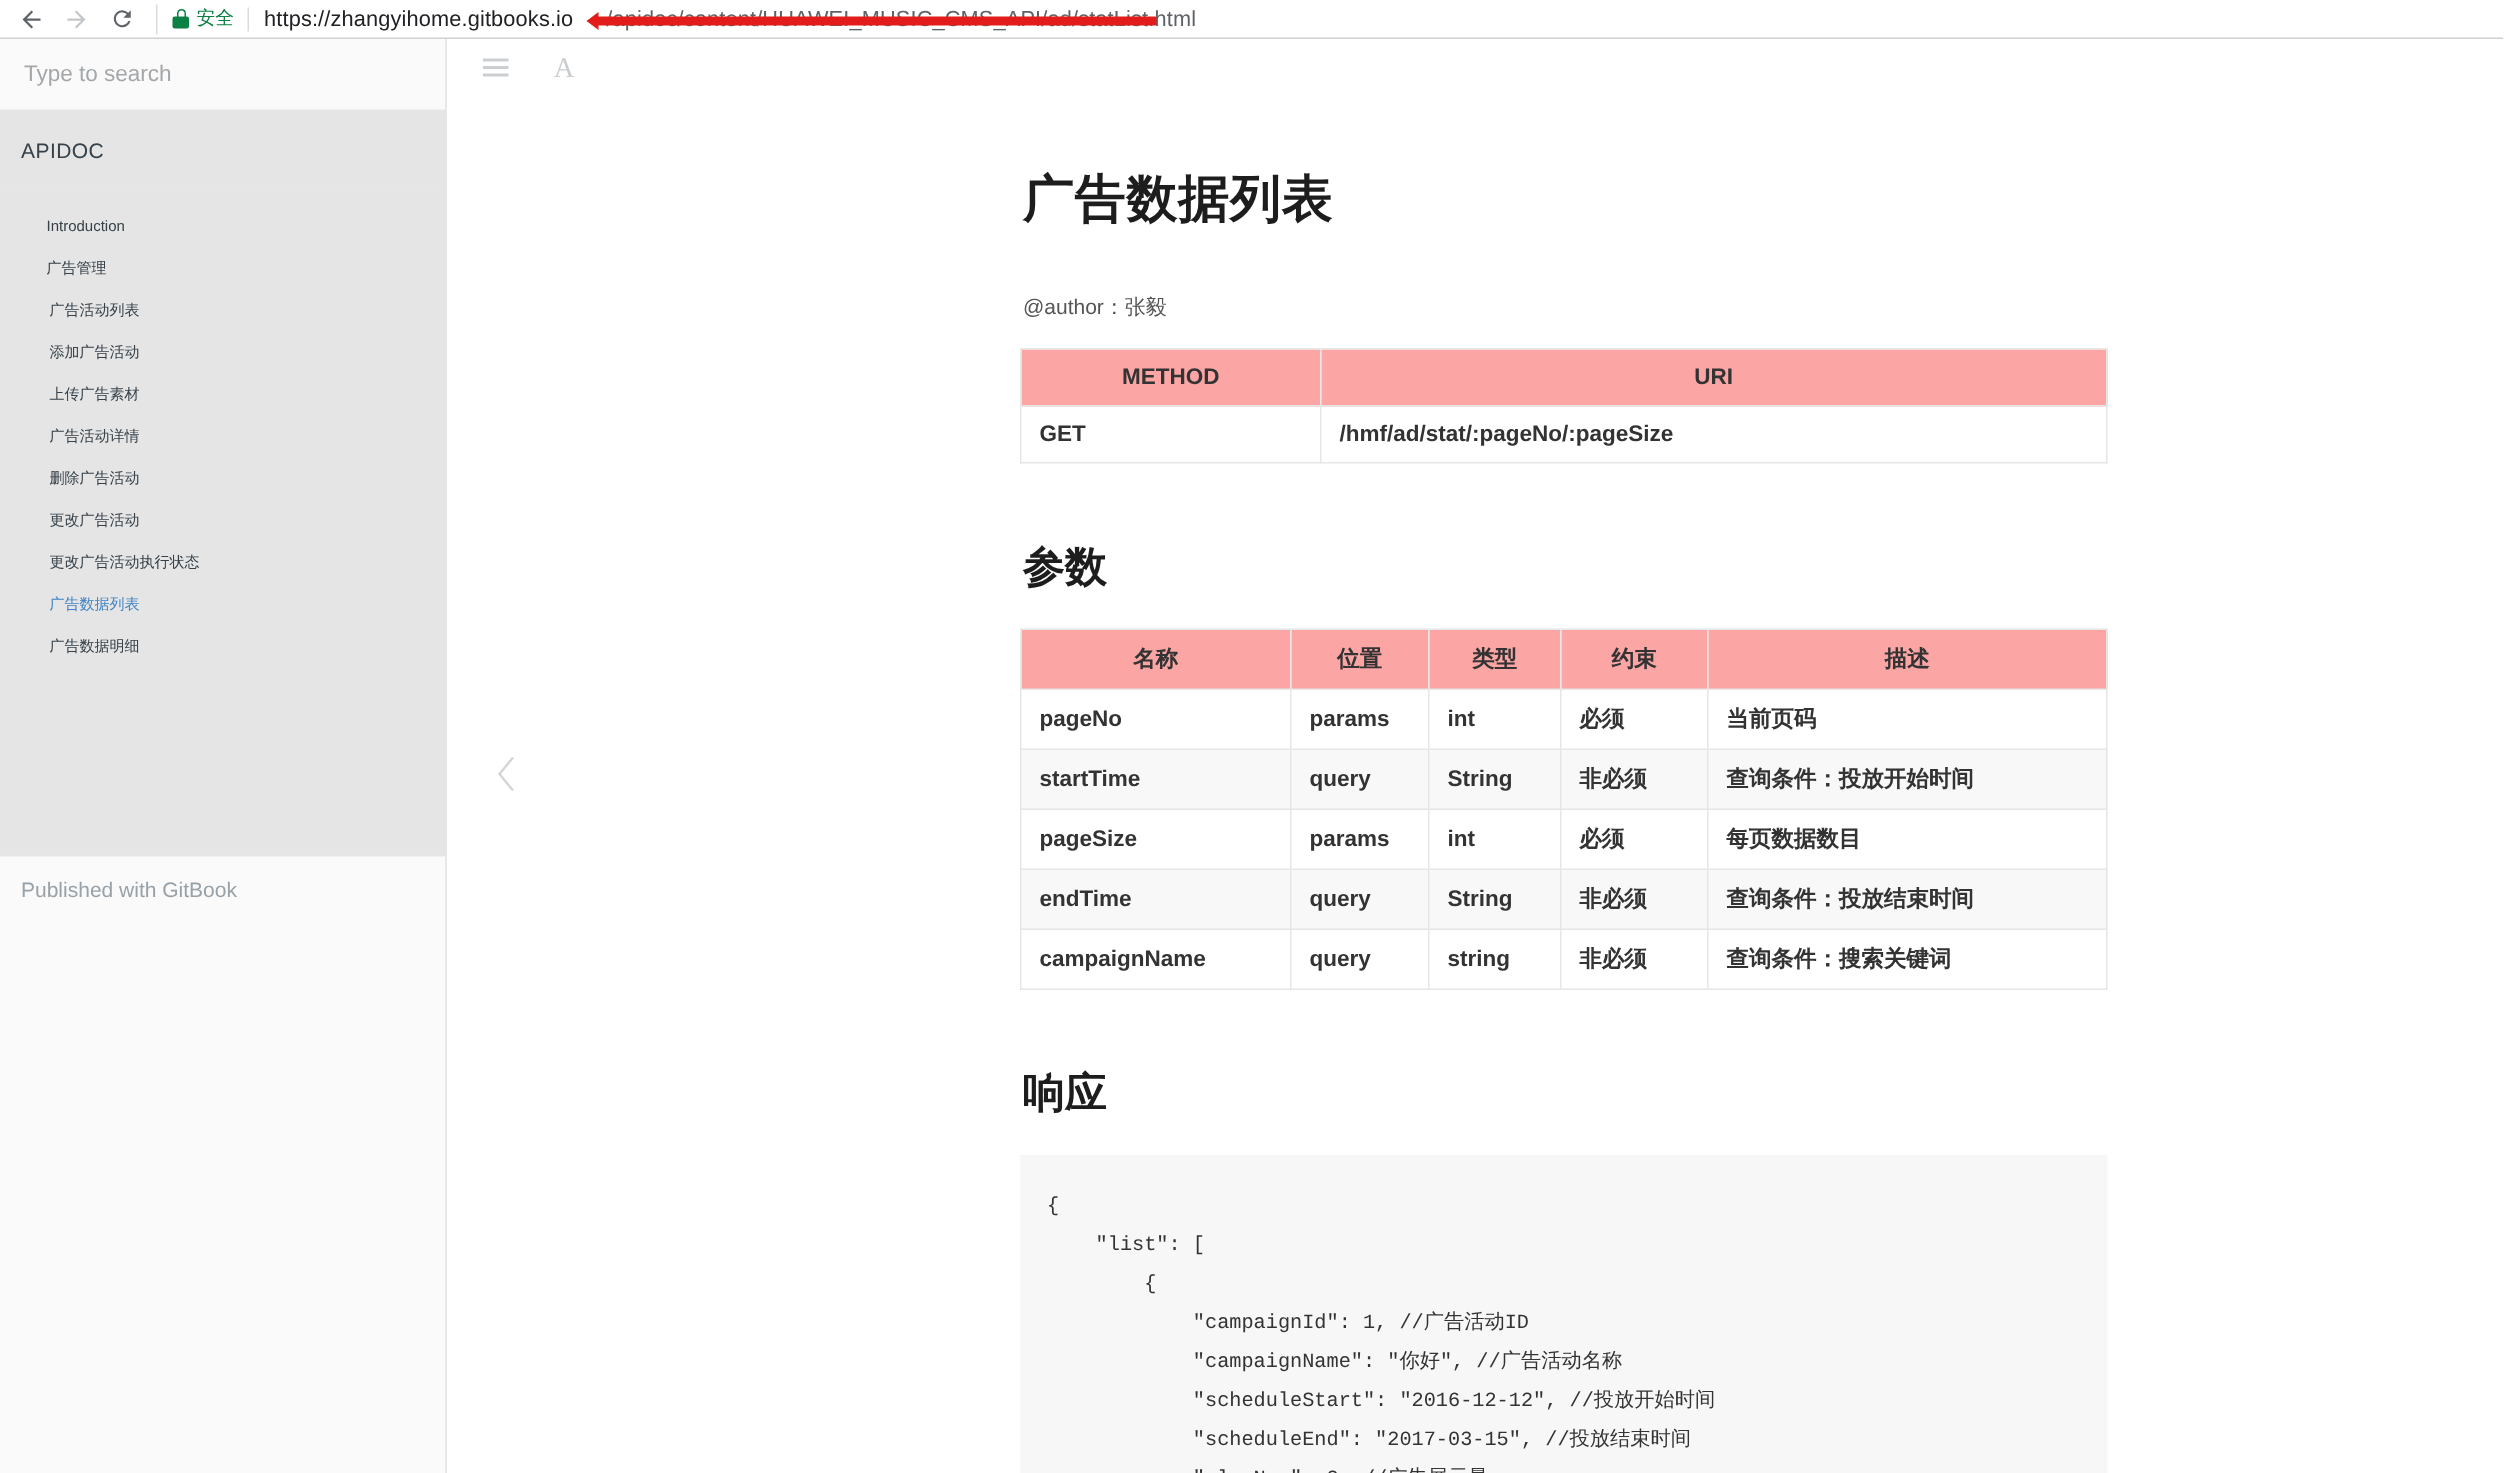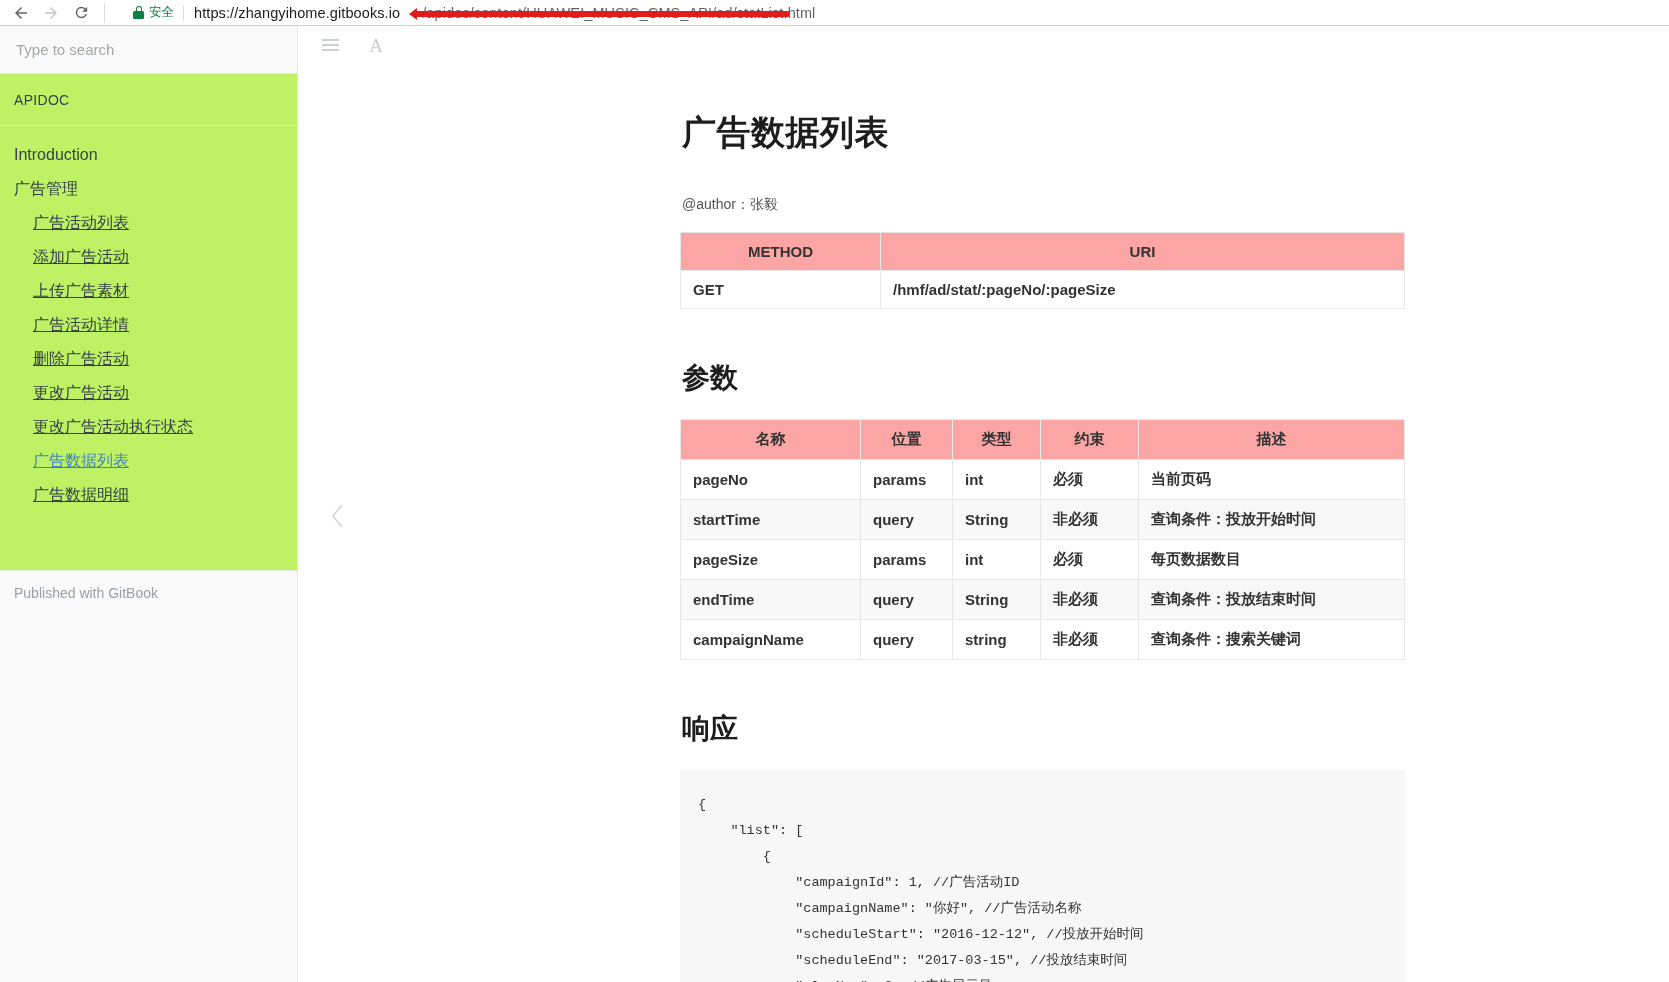--- a/index.html
+++ b/index.html
@@ -33,21 +33,21 @@
   .nav-btn svg { display:block; }
 
   #omnibox {
     flex: 1;
     height: 20px;
     margin-left: 8px;
     display: flex;
     align-items: center;
     background: #fff;
     border-left: 1px solid #dadce0;
-    padding-left: 28px;
+    padding-left: 10px;
     position: relative;
     overflow: hidden;
   }
   #lock-icon {
     width: 11px; height: 13px;
     position: relative;
     margin-right: 5px;
     flex: 0 0 auto;
   }
   #lock-icon .body {
@@ -109,21 +109,21 @@
   #page {
     display: flex;
     height: 956px;
     width: 1669px;
   }
 
   
   #sidebar {
     width: 298px;
     flex: 0 0 298px;
-    background: #bef264;
+    background: #e5e5e5;
     border-right: 1px solid #e6e6e6;
     height: 956px;
     overflow: hidden;
     position: relative;
   }
   #search-box {
     height: 48px;
     border-bottom: 1px solid #e6e6e6;
     display: flex;
     align-items: center;
@@ -148,29 +148,29 @@
     padding: 0 14px;
     border-bottom: 1px solid #e6e6e6;
     font-size: 14px;
     color: #364149;
     letter-spacing: 0.3px;
   }
 
   #nav-list { padding-top: 12px; }
   .nav-item {
     display: block;
-    font-size: 16px;
+    font-size: 10px;
     color: #364149;
     line-height: 1;
-    padding: 9px 14px 9px 14px;
+    padding: 9px 14px 9px 31px;
     text-decoration: none;
     cursor: pointer;
     white-space: nowrap;
   }
-  .nav-item.level-2 { padding-left: 33px; text-decoration: underline; }
+  .nav-item.level-2 { padding-left: 33px; }
   .nav-item.active { color: #4183c4; }
 
   #sidebar-footer {
     position: absolute;
     left: 0; right: 0;
     top: 544px;
     border-top: 1px solid #e6e6e6;
     padding: 14px 14px 0 14px;
     font-size: 14px;
     color: #98a1a8;

